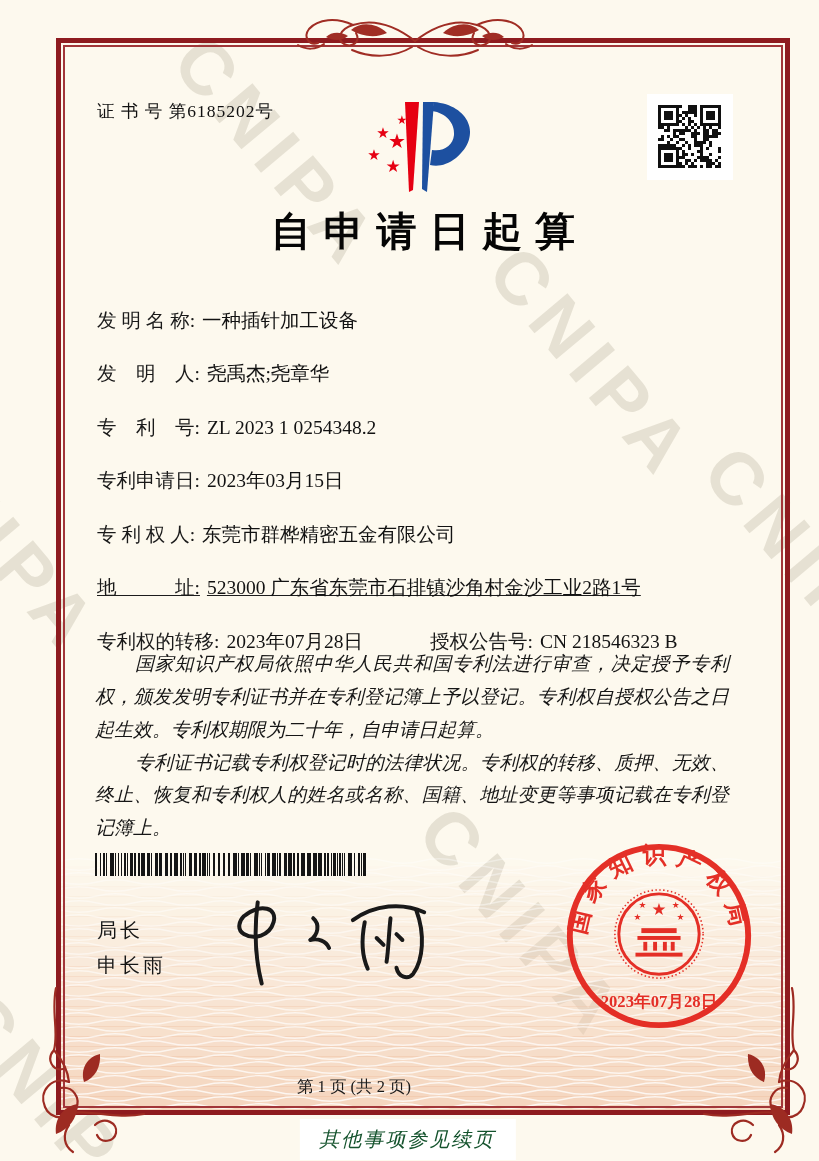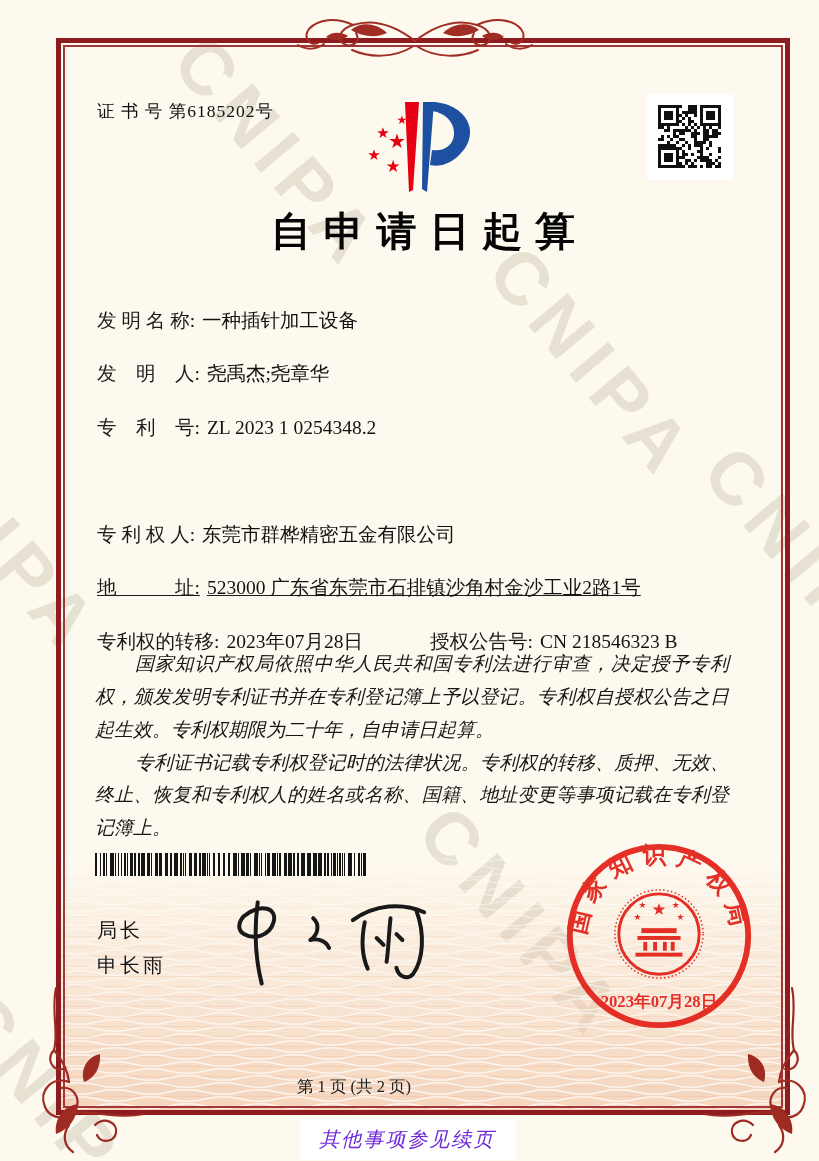--- a/index.html
+++ b/index.html
@@ -56,21 +56,21 @@
   .barcode{position:absolute; left:95px; top:853px; width:278px; height:23px; font-size:0; white-space:nowrap; overflow:hidden;}
   .barcode i{display:inline-block; height:23px; background:#151515; vertical-align:top;}
   .signer-title{position:absolute; left:97px; top:917px; font-family:"Liberation Sans","DejaVu Sans",sans-serif; font-size:20px; letter-spacing:3px; color:#161616;}
   .signer-name{position:absolute; left:97px; top:952px; font-family:"Liberation Sans","DejaVu Sans",sans-serif; font-size:20px; letter-spacing:3px; color:#161616;}
   .signature{position:absolute; left:228px; top:890px; width:218px; height:100px;}
   .seal{position:absolute; left:561px; top:838px; width:196px; height:196px; opacity:0.93;}
   .page-info{position:absolute; left:56px; top:1076px; width:596px; text-align:center; font-size:16.5px; color:#1a1a1a;}
   .footer-note{
     position:absolute; top:1119px; left:50%; transform:translateX(-51%);
     background:#ffffff; padding:7px 20px; font-size:20px; font-style:italic;
-    letter-spacing:2px; color:#6d28d9; white-space:nowrap;
+    letter-spacing:2px; color:#14532d; white-space:nowrap;
   }
 </style>
 </head>
 <body>
 
 <div class="page">
 
   <span class="wm" style="left:140px; top:110px;">CNIPA</span>
   <span class="wm" style="left:455px; top:320px;">CNIPA</span>
   <span class="wm" style="left:-140px; top:495px;">CNIPA</span>
@@ -224,20 +224,23 @@
 
   <div class="field-row" style="top:360px;">
     <span class="lab">发　明　人:</span><span class="val">尧禹杰;尧章华</span>
   </div>
   <div class="field-row" style="top:307px;">
     <span class="lab">发 明 名 称:</span><span class="val">一种插针加工设备</span>
   </div>
   <div class="field-row" style="top:414px;">
     <span class="lab">专　利　号:</span><span class="val">ZL 2023 1 0254348.2</span>
   </div>
+  <div class="field-row" style="top:467px;">
+    <span class="lab">专利申请日:</span><span class="val">2023年03月15日</span>
+  </div>
   <div class="field-row" style="top:521px;">
     <span class="lab">专 利 权 人:</span><span class="val">东莞市群桦精密五金有限公司</span>
   </div>
   <div class="field-row" style="top:574px;text-decoration:underline;">
     <span class="lab">地　　　址:</span><span class="val">523000 广东省东莞市石排镇沙角村金沙工业2路1号</span>
   </div>
   <div class="field-row" style="top:628px;">
     <span class="lab">专利权的转移:</span><span class="val">2023年07月28日</span>
     <span class="pair2">
       <span class="lab">授权公告号:</span><span class="val">CN 218546323 B</span>

